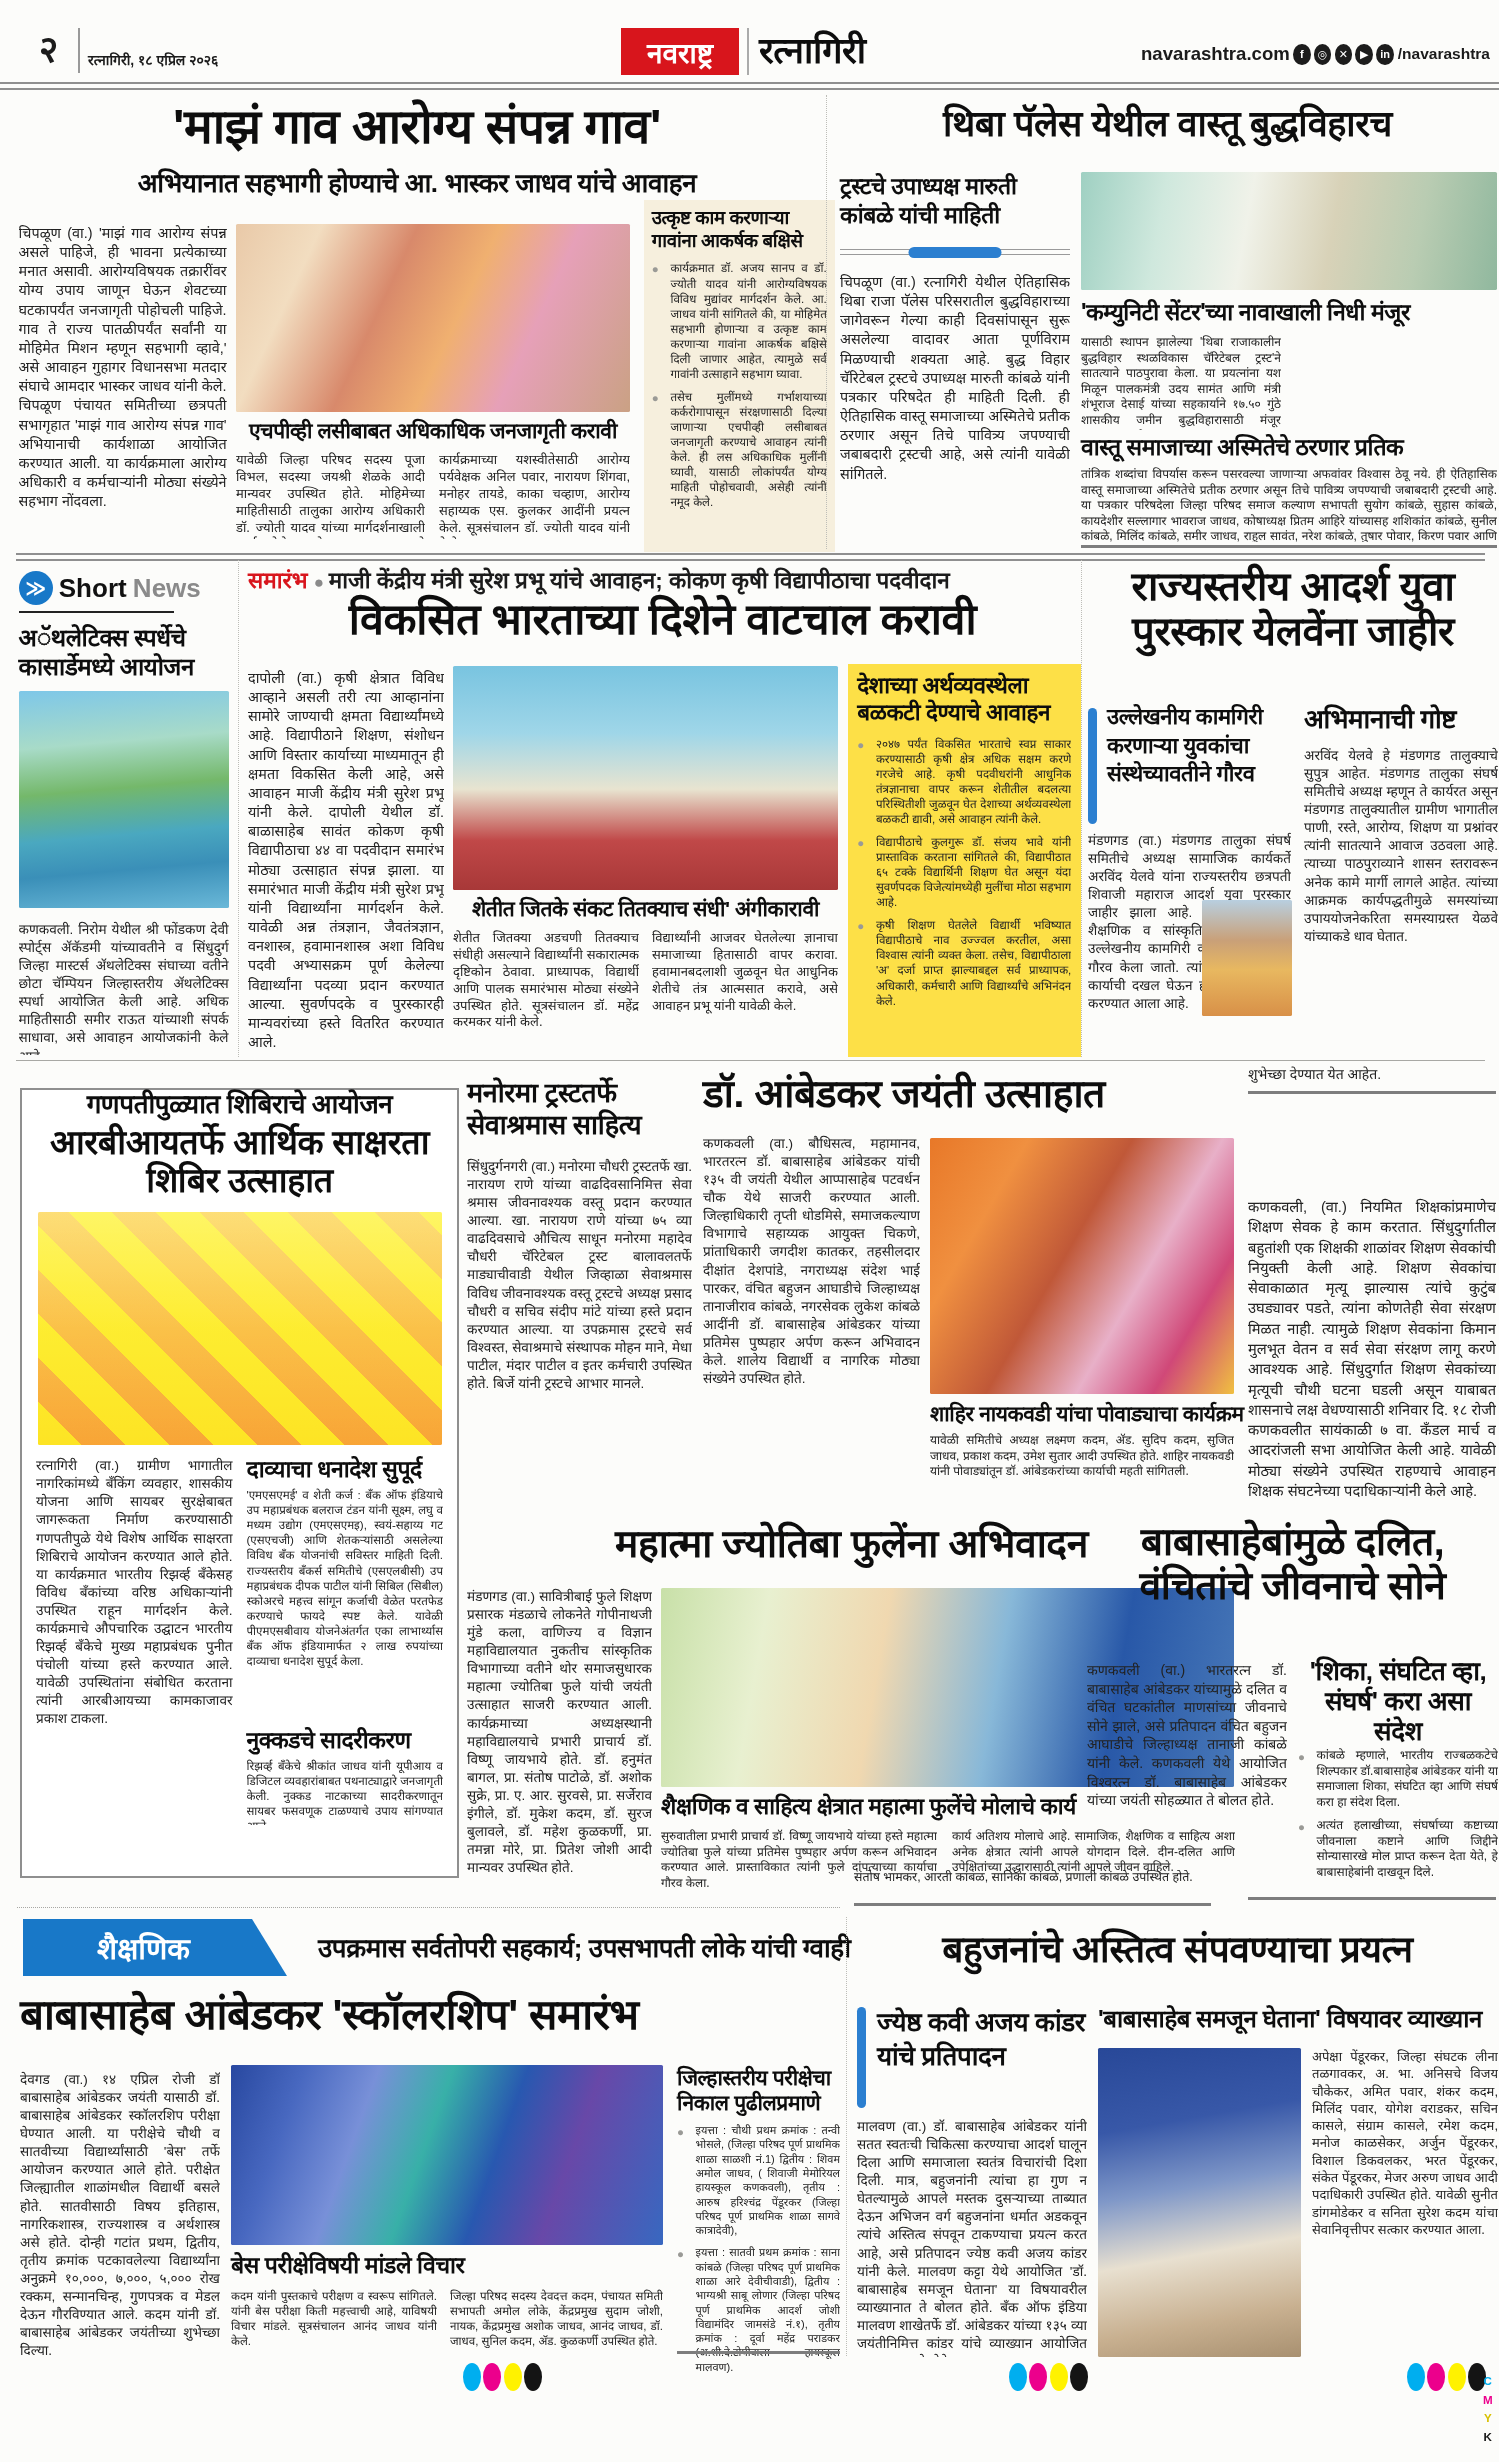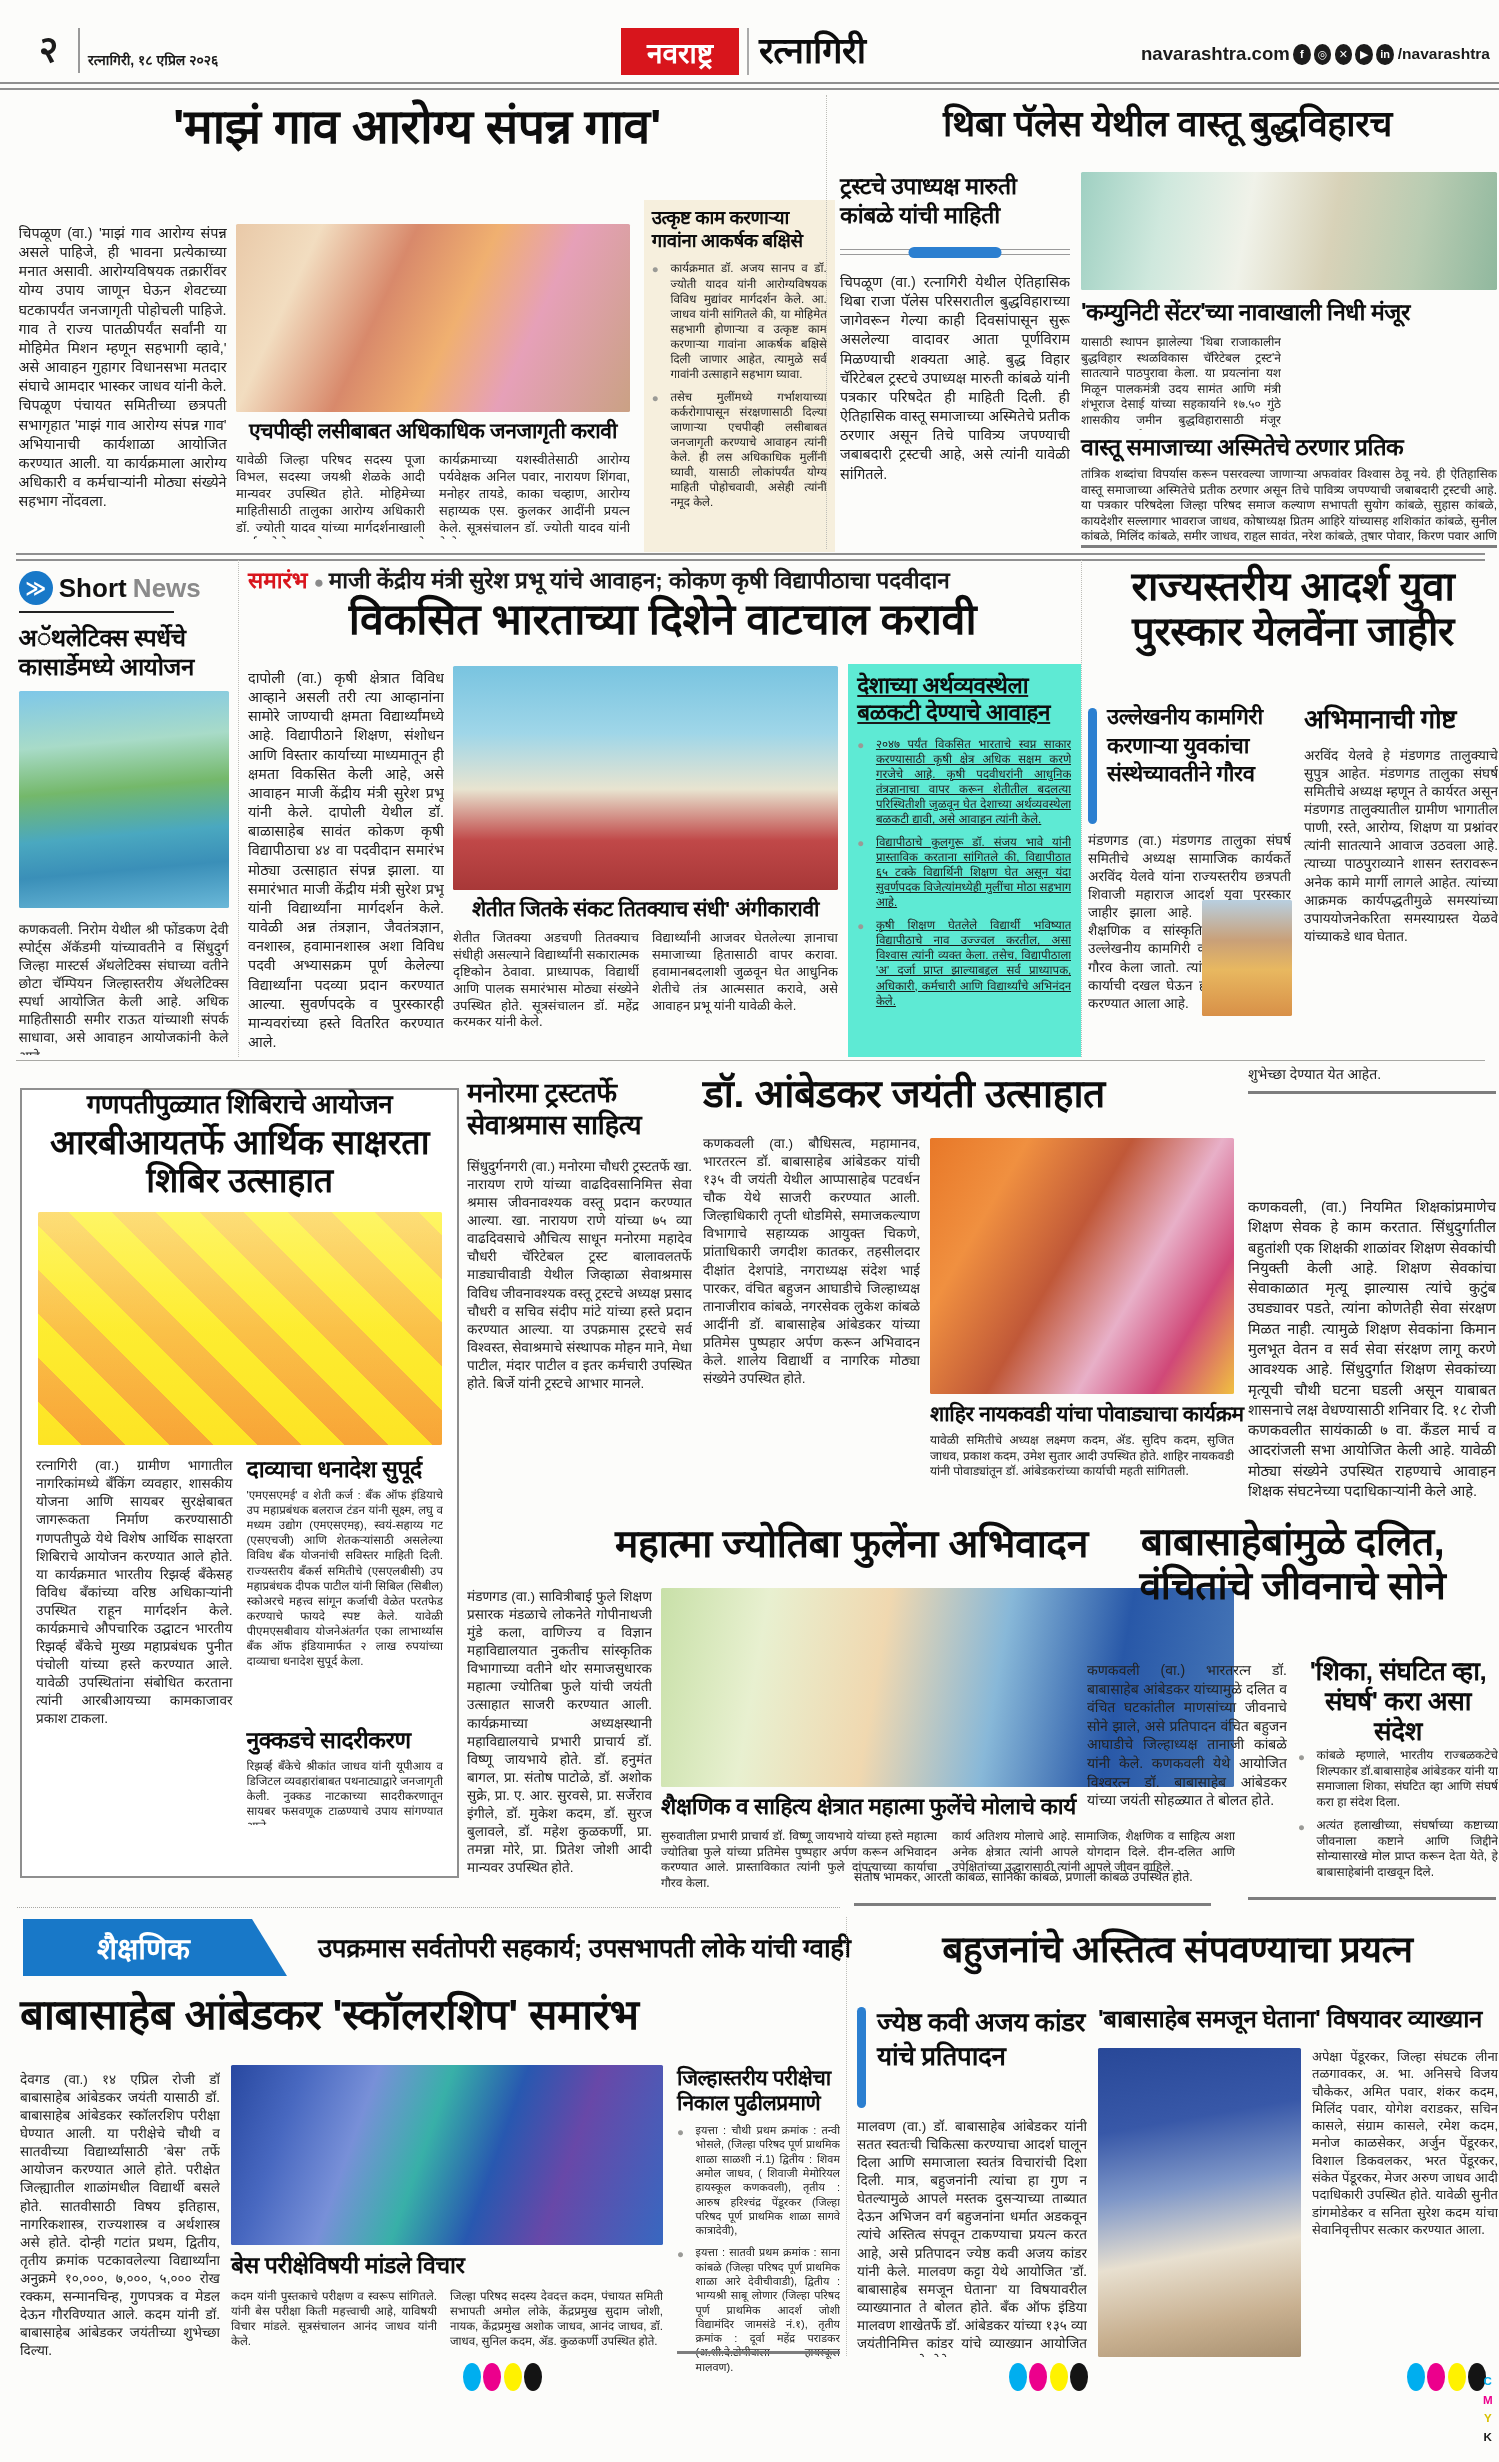--- a/index.html
+++ b/index.html
@@ -51,20 +51,21 @@
     <span class="icon-circle">◎</span>
     <span class="icon-circle">✕</span>
     <span class="icon-circle">▶</span>
     <span class="icon-circle">in</span>
     <span style="font-size:15.5px;font-weight:700;margin-left:3.9px;">/navarashtra</span>
   </div>
 
   <div class="abs hr-double" style="left:0;top:82px;width:1500px;"></div>
 
   <div class="abs hl center nowrap" style="left:17px;top:101px;width:800px;font-size:48px;">'माझं गाव आरोग्य संपन्न गाव'</div>
+  <div class="abs hl center nowrap" style="left:17px;top:169px;width:800px;font-size:26px;">अभियानात सहभागी होण्याचे आ. भास्कर जाधव यांचे आवाहन</div>
   <div class="abs body-txt clip" style="left:18.6px;top:224px;width:208px;height:312px;">चिपळूण (वा.) 'माझं गाव आरोग्य संपन्न असले पाहिजे, ही भावना प्रत्येकाच्या मनात असावी. आरोग्यविषयक तक्रारींवर योग्य उपाय जाणून घेऊन शेवटच्या घटकापर्यंत जनजागृती पोहोचली पाहिजे. गाव ते राज्य पातळीपर्यंत सर्वांनी या मोहिमेत मिशन म्हणून सहभागी व्हावे,' असे आवाहन गुहागर विधानसभा मतदार संघाचे आमदार भास्कर जाधव यांनी केले. चिपळूण पंचायत समितीच्या छत्रपती सभागृहात 'माझं गाव आरोग्य संपन्न गाव' अभियानाची कार्यशाळा आयोजित करण्यात आली. या कार्यक्रमाला आरोग्य अधिकारी व कर्मचाऱ्यांनी मोठ्या संख्येने सहभाग नोंदवला.</div>
   <div class="abs photo" style="left:236px;top:224px;width:394px;height:188px;
        background:linear-gradient(115deg,#e9c9a8 0%,#f2ddc0 18%,#d8896b 38%,#f0b070 55%,#e6a0b8 72%,#caa184 100%);"></div>
   <div class="abs hl center nowrap" style="left:236px;top:419px;width:394px;font-size:21px;">एचपीव्ही लसीबाबत अधिकाधिक जनजागृती करावी</div>
   <div class="abs small-txt clip" style="left:236px;top:452px;width:189px;height:87px;">यावेळी जिल्हा परिषद सदस्य पूजा विभल, सदस्या जयश्री शेळके आदी मान्यवर उपस्थित होते. मोहिमेच्या माहितीसाठी तालुका आरोग्य अधिकारी डॉ. ज्योती यादव यांच्या मार्गदर्शनाखाली कार्यशाळेचे आयोजन करण्यात आले होते.</div>
   <div class="abs small-txt clip" style="left:439px;top:452px;width:191px;height:87px;">कार्यक्रमाच्या यशस्वीतेसाठी आरोग्य पर्यवेक्षक अनिल पवार, नारायण शिंगवा, मनोहर तायडे, काका चव्हाण, आरोग्य सहाय्यक एस. कुलकर आदींनी प्रयत्न केले. सूत्रसंचालन डॉ. ज्योती यादव यांनी केले.</div>
 
   <div class="abs" style="left:644px;top:200px;width:175px;height:340px;background:#f6efdd;padding:6.2px 7.8px;">
     <div class="hl" style="font-size:18.6px;line-height:1.25;margin-bottom:7.8px;">उत्कृष्ट काम करणाऱ्या गावांना आकर्षक बक्षिसे</div>
     <div class="bullet small-txt" style="font-size:11.6px;">कार्यक्रमात डॉ. अजय सानप व डॉ. ज्योती यादव यांनी आरोग्यविषयक विविध मुद्यांवर मार्गदर्शन केले. आ. जाधव यांनी सांगितले की, या मोहिमेत सहभागी होणाऱ्या व उत्कृष्ट काम करणाऱ्या गावांना आकर्षक बक्षिसे दिली जाणार आहेत, त्यामुळे सर्व गावांनी उत्साहाने सहभाग घ्यावा.</div>
@@ -111,21 +112,21 @@
     <span>माजी केंद्रीय मंत्री सुरेश प्रभू यांचे आवाहन; कोकण कृषी विद्यापीठाचा पदवीदान</span>
   </div>
   <div class="abs hl center nowrap" style="left:248px;top:596px;width:829px;font-size:43px;">विकसित भारताच्या दिशेने वाटचाल करावी</div>
   <div class="abs body-txt clip" style="left:248px;top:669px;width:196px;height:385px;">दापोली (वा.) कृषी क्षेत्रात विविध आव्हाने असली तरी त्या आव्हानांना सामोरे जाण्याची क्षमता विद्यार्थ्यांमध्ये आहे. विद्यापीठाने शिक्षण, संशोधन आणि विस्तार कार्याच्या माध्यमातून ही क्षमता विकसित केली आहे, असे आवाहन माजी केंद्रीय मंत्री सुरेश प्रभू यांनी केले. दापोली येथील डॉ. बाळासाहेब सावंत कोकण कृषी विद्यापीठाचा ४४ वा पदवीदान समारंभ मोठ्या उत्साहात संपन्न झाला. या समारंभात माजी केंद्रीय मंत्री सुरेश प्रभू यांनी विद्यार्थ्यांना मार्गदर्शन केले. यावेळी अन्न तंत्रज्ञान, जैवतंत्रज्ञान, वनशास्त्र, हवामानशास्त्र अशा विविध पदवी अभ्यासक्रम पूर्ण केलेल्या विद्यार्थ्यांना पदव्या प्रदान करण्यात आल्या. सुवर्णपदके व पुरस्कारही मान्यवरांच्या हस्ते वितरित करण्यात आले.</div>
   <div class="abs photo" style="left:453px;top:666px;width:385px;height:224px;
        background:linear-gradient(180deg,#79c4e0 0%,#9fd6e8 30%,#e8e4d0 55%,#c04848 78%,#a83838 100%);"></div>
   <div class="abs hl center nowrap" style="left:453px;top:897px;width:385px;font-size:21px;">शेतीत जितके संकट तितक्याच संधी' अंगीकारावी</div>
   <div class="abs small-txt clip" style="left:453px;top:930px;width:186px;height:123px;">शेतीत जितक्या अडचणी तितक्याच संधीही असल्याने विद्यार्थ्यांनी सकारात्मक दृष्टिकोन ठेवावा. प्राध्यापक, विद्यार्थी आणि पालक समारंभास मोठ्या संख्येने उपस्थित होते. सूत्रसंचालन डॉ. महेंद्र करमकर यांनी केले.</div>
   <div class="abs small-txt clip" style="left:652px;top:930px;width:186px;height:123px;">विद्यार्थ्यांनी आजवर घेतलेल्या ज्ञानाचा समाजाच्या हितासाठी वापर करावा. हवामानबदलाशी जुळवून घेत आधुनिक शेतीचे तंत्र आत्मसात करावे, असे आवाहन प्रभू यांनी यावेळी केले.</div>
 
-  <div class="abs" style="left:848px;top:664px;width:214px;height:377px;background:#5eead4;padding:7.8px 9.3px;text-decoration:underline;">
+  <div class="abs" style="left:848px;top:664px;width:214px;height:377px;background:#fde047;padding:7.8px 9.3px;">
     <div class="hl" style="font-size:22.5px;line-height:1.22;margin-bottom:9.3px;">देशाच्या अर्थव्यवस्थेला बळकटी देण्याचे आवाहन</div>
     <div class="bullet small-txt" style="font-size:11.6px;">२०४७ पर्यंत विकसित भारताचे स्वप्न साकार करण्यासाठी कृषी क्षेत्र अधिक सक्षम करणे गरजेचे आहे. कृषी पदवीधरांनी आधुनिक तंत्रज्ञानाचा वापर करून शेतीतील बदलत्या परिस्थितीशी जुळवून घेत देशाच्या अर्थव्यवस्थेला बळकटी द्यावी, असे आवाहन त्यांनी केले.</div>
     <div class="bullet small-txt" style="font-size:11.6px;">विद्यापीठाचे कुलगुरू डॉ. संजय भावे यांनी प्रास्ताविक करताना सांगितले की, विद्यापीठात ६५ टक्के विद्यार्थिनी शिक्षण घेत असून यंदा सुवर्णपदक विजेत्यांमध्येही मुलींचा मोठा सहभाग आहे.</div>
     <div class="bullet small-txt" style="font-size:11.6px;">कृषी शिक्षण घेतलेले विद्यार्थी भविष्यात विद्यापीठाचे नाव उज्ज्वल करतील, असा विश्वास त्यांनी व्यक्त केला. तसेच, विद्यापीठाला 'अ' दर्जा प्राप्त झाल्याबद्दल सर्व प्राध्यापक, अधिकारी, कर्मचारी आणि विद्यार्थ्यांचे अभिनंदन केले.</div>
   </div>
 
   <div class="abs vdot" style="left:1081px;top:560px;height:497px;"></div>
 
   <div class="abs hl center" style="left:1088px;top:564px;width:410px;font-size:40px;line-height:1.12;">राज्यस्तरीय आदर्श युवा पुरस्कार येलवेंना जाहीर</div>
   <div class="abs blue-bar" style="left:1088px;top:708px;height:116px;"></div>

